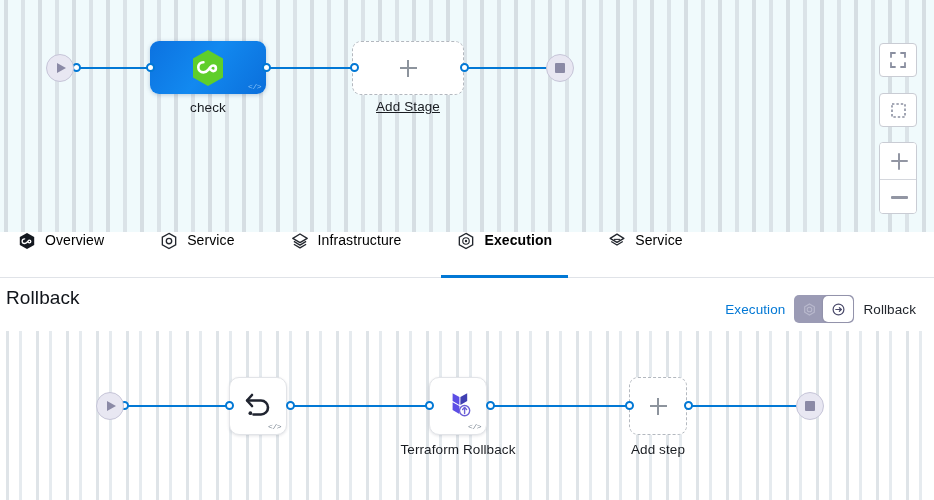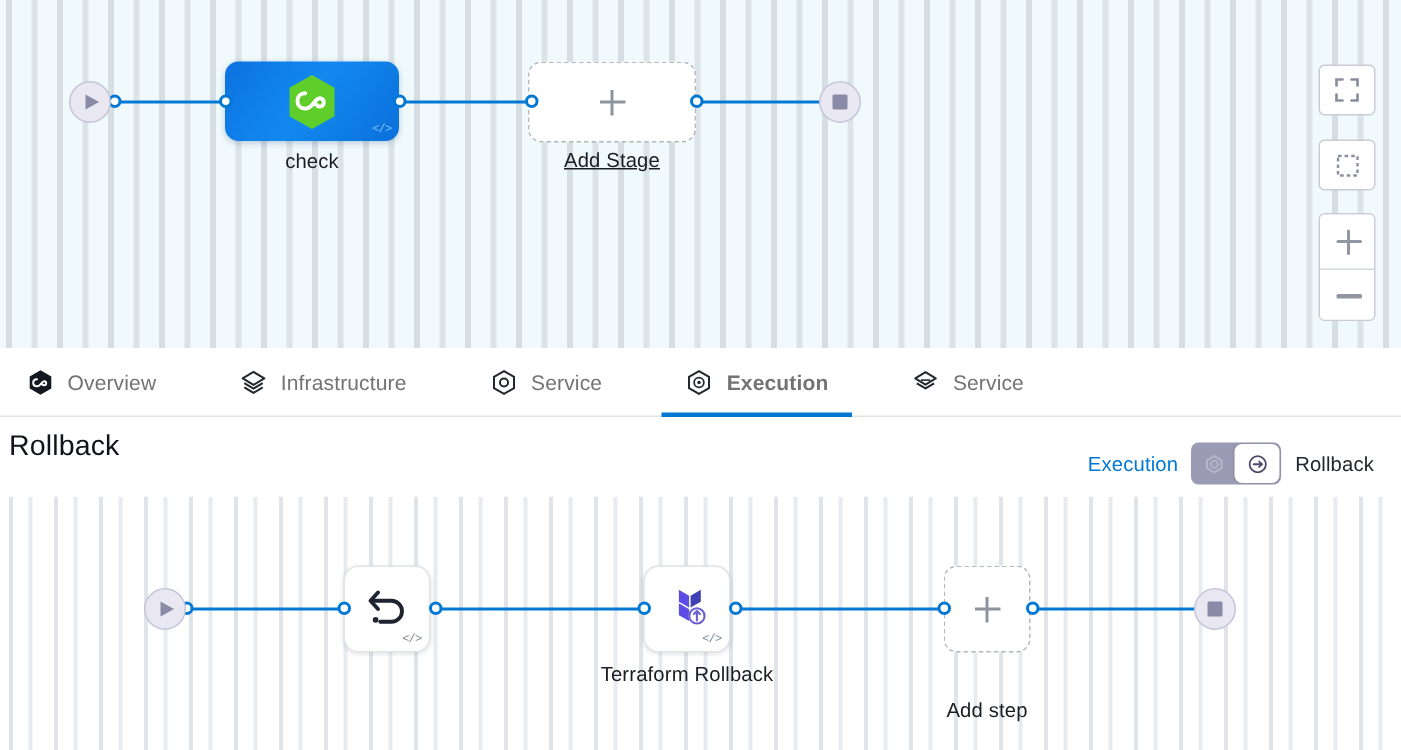--- a/index.html
+++ b/index.html
@@ -135,24 +135,24 @@
   .zoom-plus::before { left:0; top:7.2px; width:17px; height:2.5px; }
   .zoom-plus::after  { top:0; left:7.2px; height:17px; width:2.5px; }
 
   
   .tabbar {
     position: absolute; left: 0; top: 232px; width: 934px; height: 46px;
     background: #ffffff; border-bottom: 1px solid #e0e3e8;
     display: flex; align-items: stretch; z-index: 10;
   }
   .tab {
-    display: flex; align-items: center; gap: 9px;
+    display: flex; gap: 9px;
     padding: 0 0 0 0; margin-right: 56px;
     position: relative; cursor: pointer;
-    font-size: 14px; color: #737373; letter-spacing: .1px;
+    font-size: 14px; color: #000000; letter-spacing: .1px;
   }
   .tab:first-child { margin-left: 18px; }
   .tab.active { font-weight: bold; }
   .tab.active::after {
     content: ""; position: absolute; left: -16px; right: -16px; bottom: -1px;
     height: 3px; background: #0278d5;
   }
   .tab .ticon { width: 18px; height: 18px; display: block; flex: 0 0 18px; }
 
   
@@ -258,33 +258,33 @@
     <div class="tab">
       <svg class="ticon" viewBox="0 0 20 20">
         <path d="M10 1 L18 5.5 L18 14.5 L10 19 L2 14.5 L2 5.5 Z" fill="#14181f"></path>
         <path d="M7.4 7.6 c-1.6 0-2.8 1.1-2.8 2.6 0 1.5 1.2 2.6 2.8 2.6 1.2 0 1.9-.6 2.6-1.4 l1.1-1.3 c.5-.6 1-1 1.6-1 .9 0 1.5.6 1.5 1.5 0 .9-.6 1.5-1.5 1.5 -.6 0-1.1-.4-1.6-1" fill="none" stroke="#ffffff" stroke-width="1.5" stroke-linecap="round"></path>
       </svg>
       <span>Overview</span>
     </div>
 
     <div class="tab">
       <svg class="ticon" viewBox="0 0 20 20">
+        <path d="M10 1.6 L17.4 5.8 L17.4 14.2 L10 18.4 L2.6 14.2 L2.6 5.8 Z" fill="none" stroke="#23272e" stroke-width="1.5"></path>
+        <circle cx="10" cy="10" r="3" fill="none" stroke="#23272e" stroke-width="1.5"></circle>
+      </svg>
+      <span>Service</span>
+    </div>
+
+    <div class="tab">
+      <svg class="ticon" viewBox="0 0 20 20">
         <path d="M10 2.2 L18 7 L10 11.8 L2 7 Z" fill="none" stroke="#23272e" stroke-width="1.5" stroke-linejoin="round"></path>
         <path d="M3.2 10.4 L10 14.5 L16.8 10.4" fill="none" stroke="#23272e" stroke-width="1.5" stroke-linejoin="round"></path>
         <path d="M3.2 13.6 L10 17.7 L16.8 13.6" fill="none" stroke="#23272e" stroke-width="1.5" stroke-linejoin="round"></path>
       </svg>
       <span>Infrastructure</span>
-    </div>
-
-    <div class="tab">
-      <svg class="ticon" viewBox="0 0 20 20">
-        <path d="M10 1.6 L17.4 5.8 L17.4 14.2 L10 18.4 L2.6 14.2 L2.6 5.8 Z" fill="none" stroke="#23272e" stroke-width="1.5"></path>
-        <circle cx="10" cy="10" r="3" fill="none" stroke="#23272e" stroke-width="1.5"></circle>
-      </svg>
-      <span>Service</span>
     </div>
 
     <div class="tab active">
       <svg class="ticon" viewBox="0 0 20 20">
         <path d="M10 1.6 L17.4 5.8 L17.4 14.2 L10 18.4 L2.6 14.2 L2.6 5.8 Z" fill="none" stroke="#23272e" stroke-width="1.5"></path>
         <circle cx="10" cy="10" r="3.6" fill="none" stroke="#23272e" stroke-width="1.3"></circle>
         <circle cx="10" cy="10" r="1.3" fill="#23272e"></circle>
       </svg>
       <span>Execution</span>
     </div>
@@ -360,21 +360,21 @@
     </div>
     <div class="port" style="left:425px; top:70px;"></div>
     <div class="port" style="left:486px; top:70px;"></div>
     <div class="node-label" style="left:388px; top:110px; width:140px;">Terraform Rollback</div>
 
     <div class="add-box" style="left:629px; top:46px; width:58px; height:58px;">
       <div class="plus"></div>
     </div>
     <div class="port" style="left:625px; top:70px;"></div>
     <div class="port" style="left:684px; top:70px;"></div>
-    <div class="node-label" style="left:607px; top:110px; width:102px;margin-top:24px;">Add step</div>
+    <div class="node-label" style="left:607px; top:110px; width:102px;">Add step</div>
 
     <div class="port" style="left:804px; top:70px;"></div>
     <div class="terminal" style="left:796px; top:61px;">
       <div class="stop-sq"></div>
     </div>
   </div>
 
 </div>
 
 </body></html>

